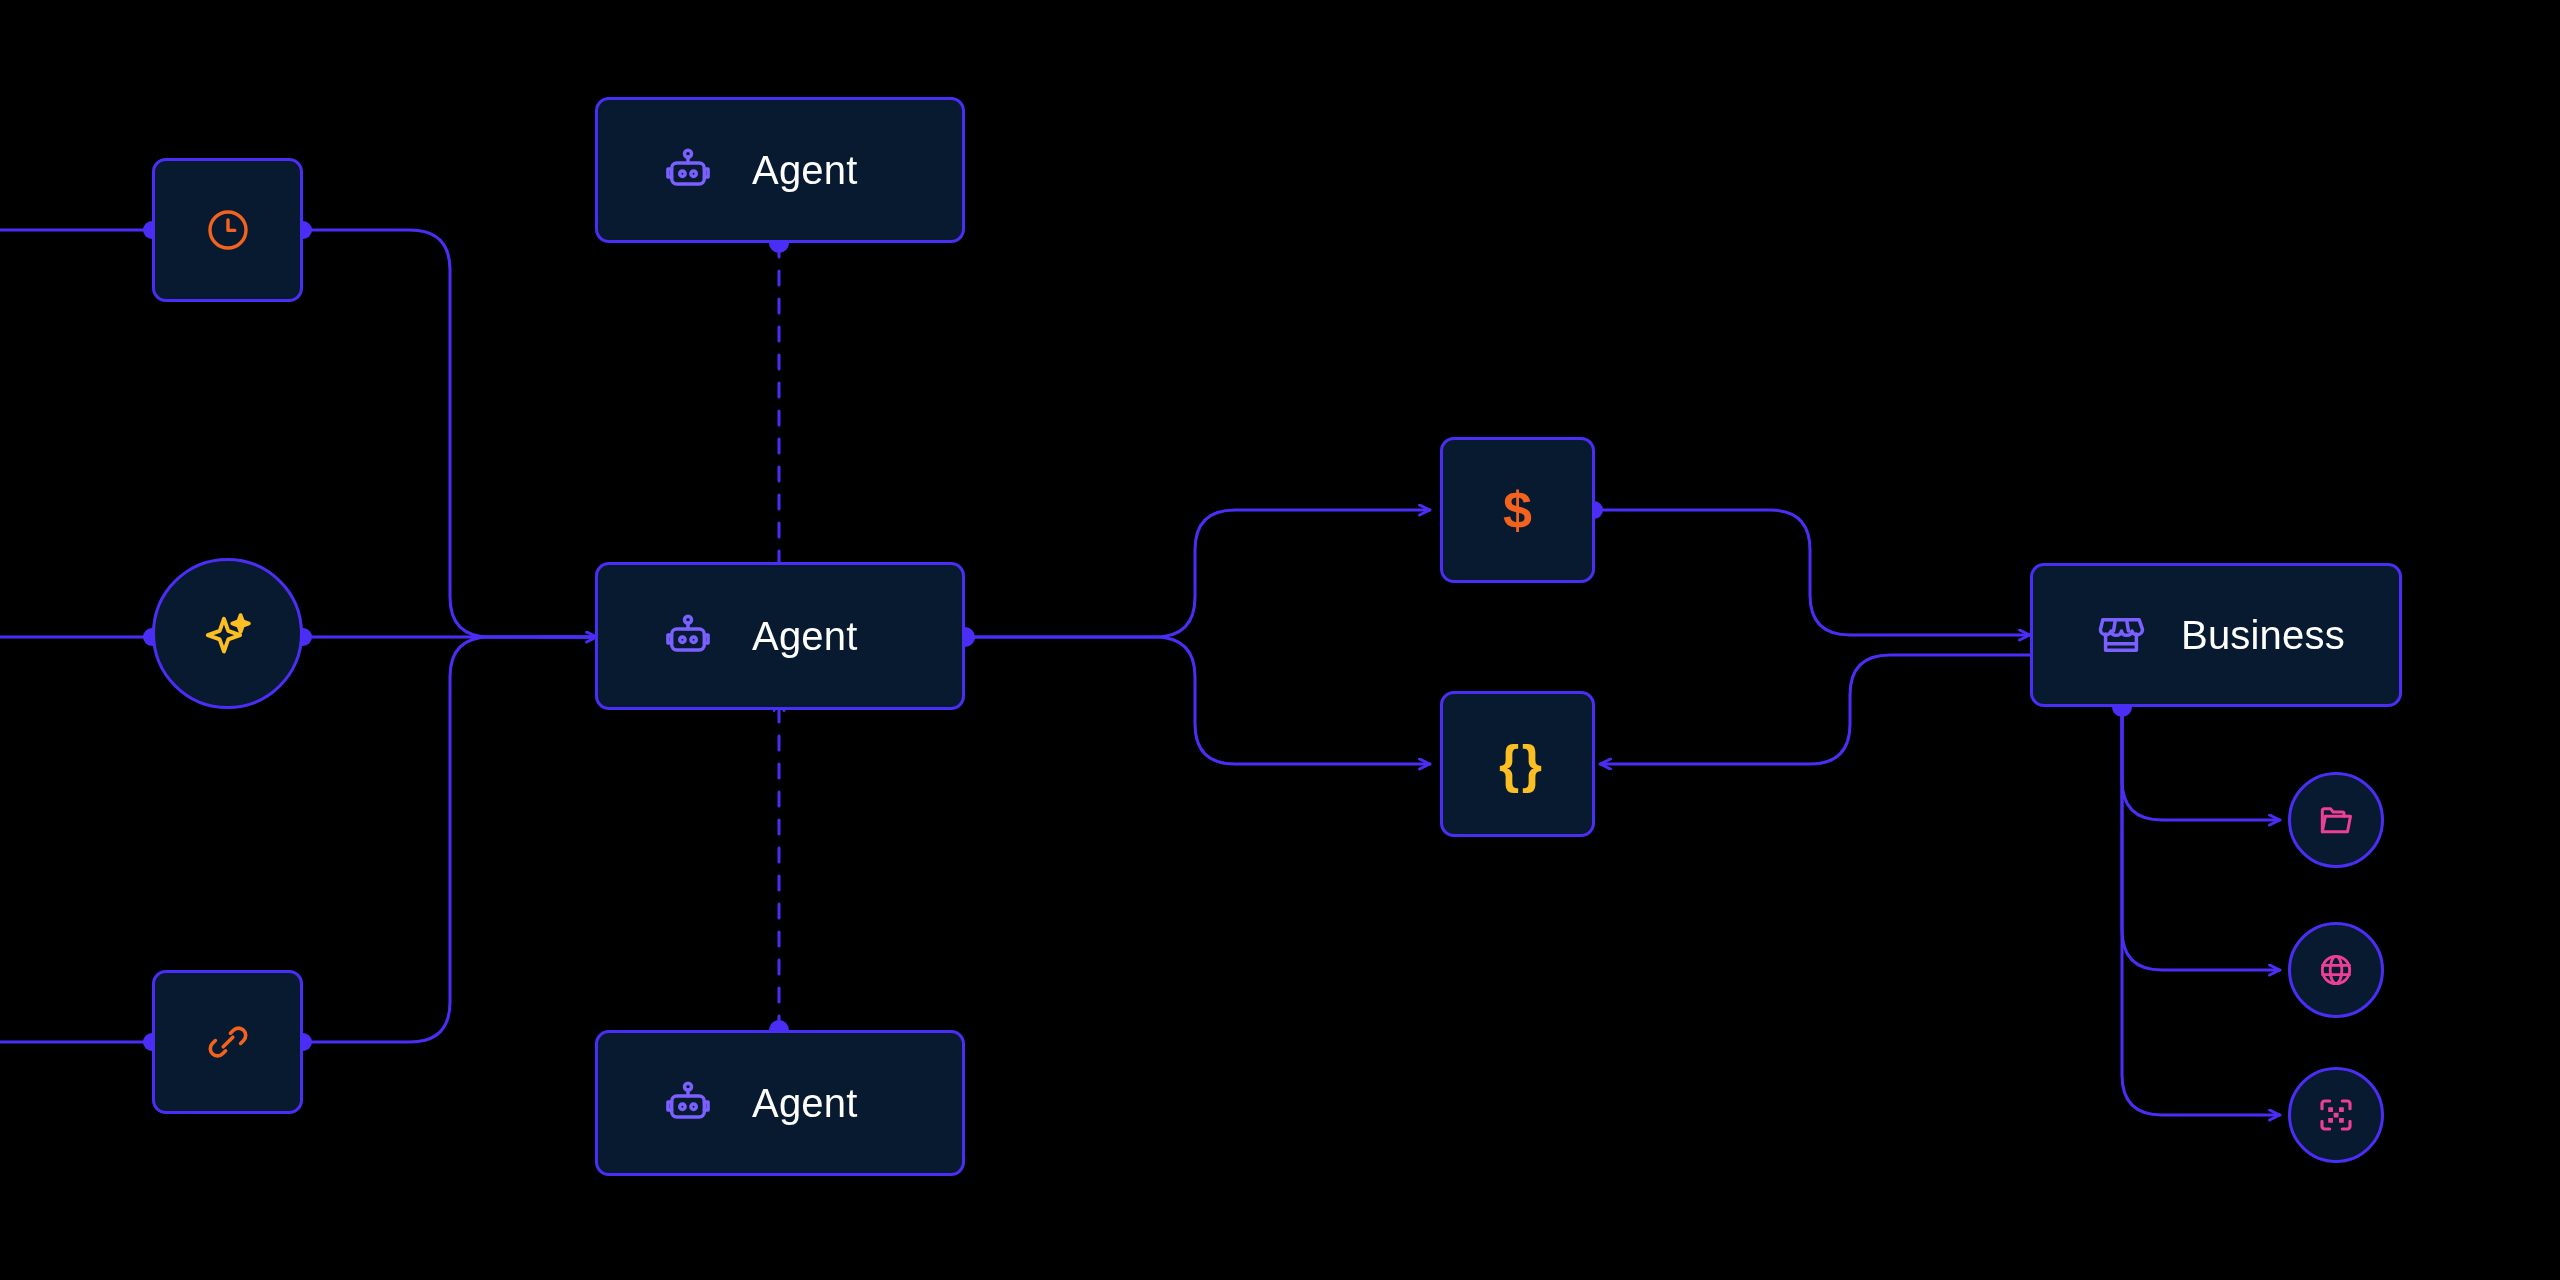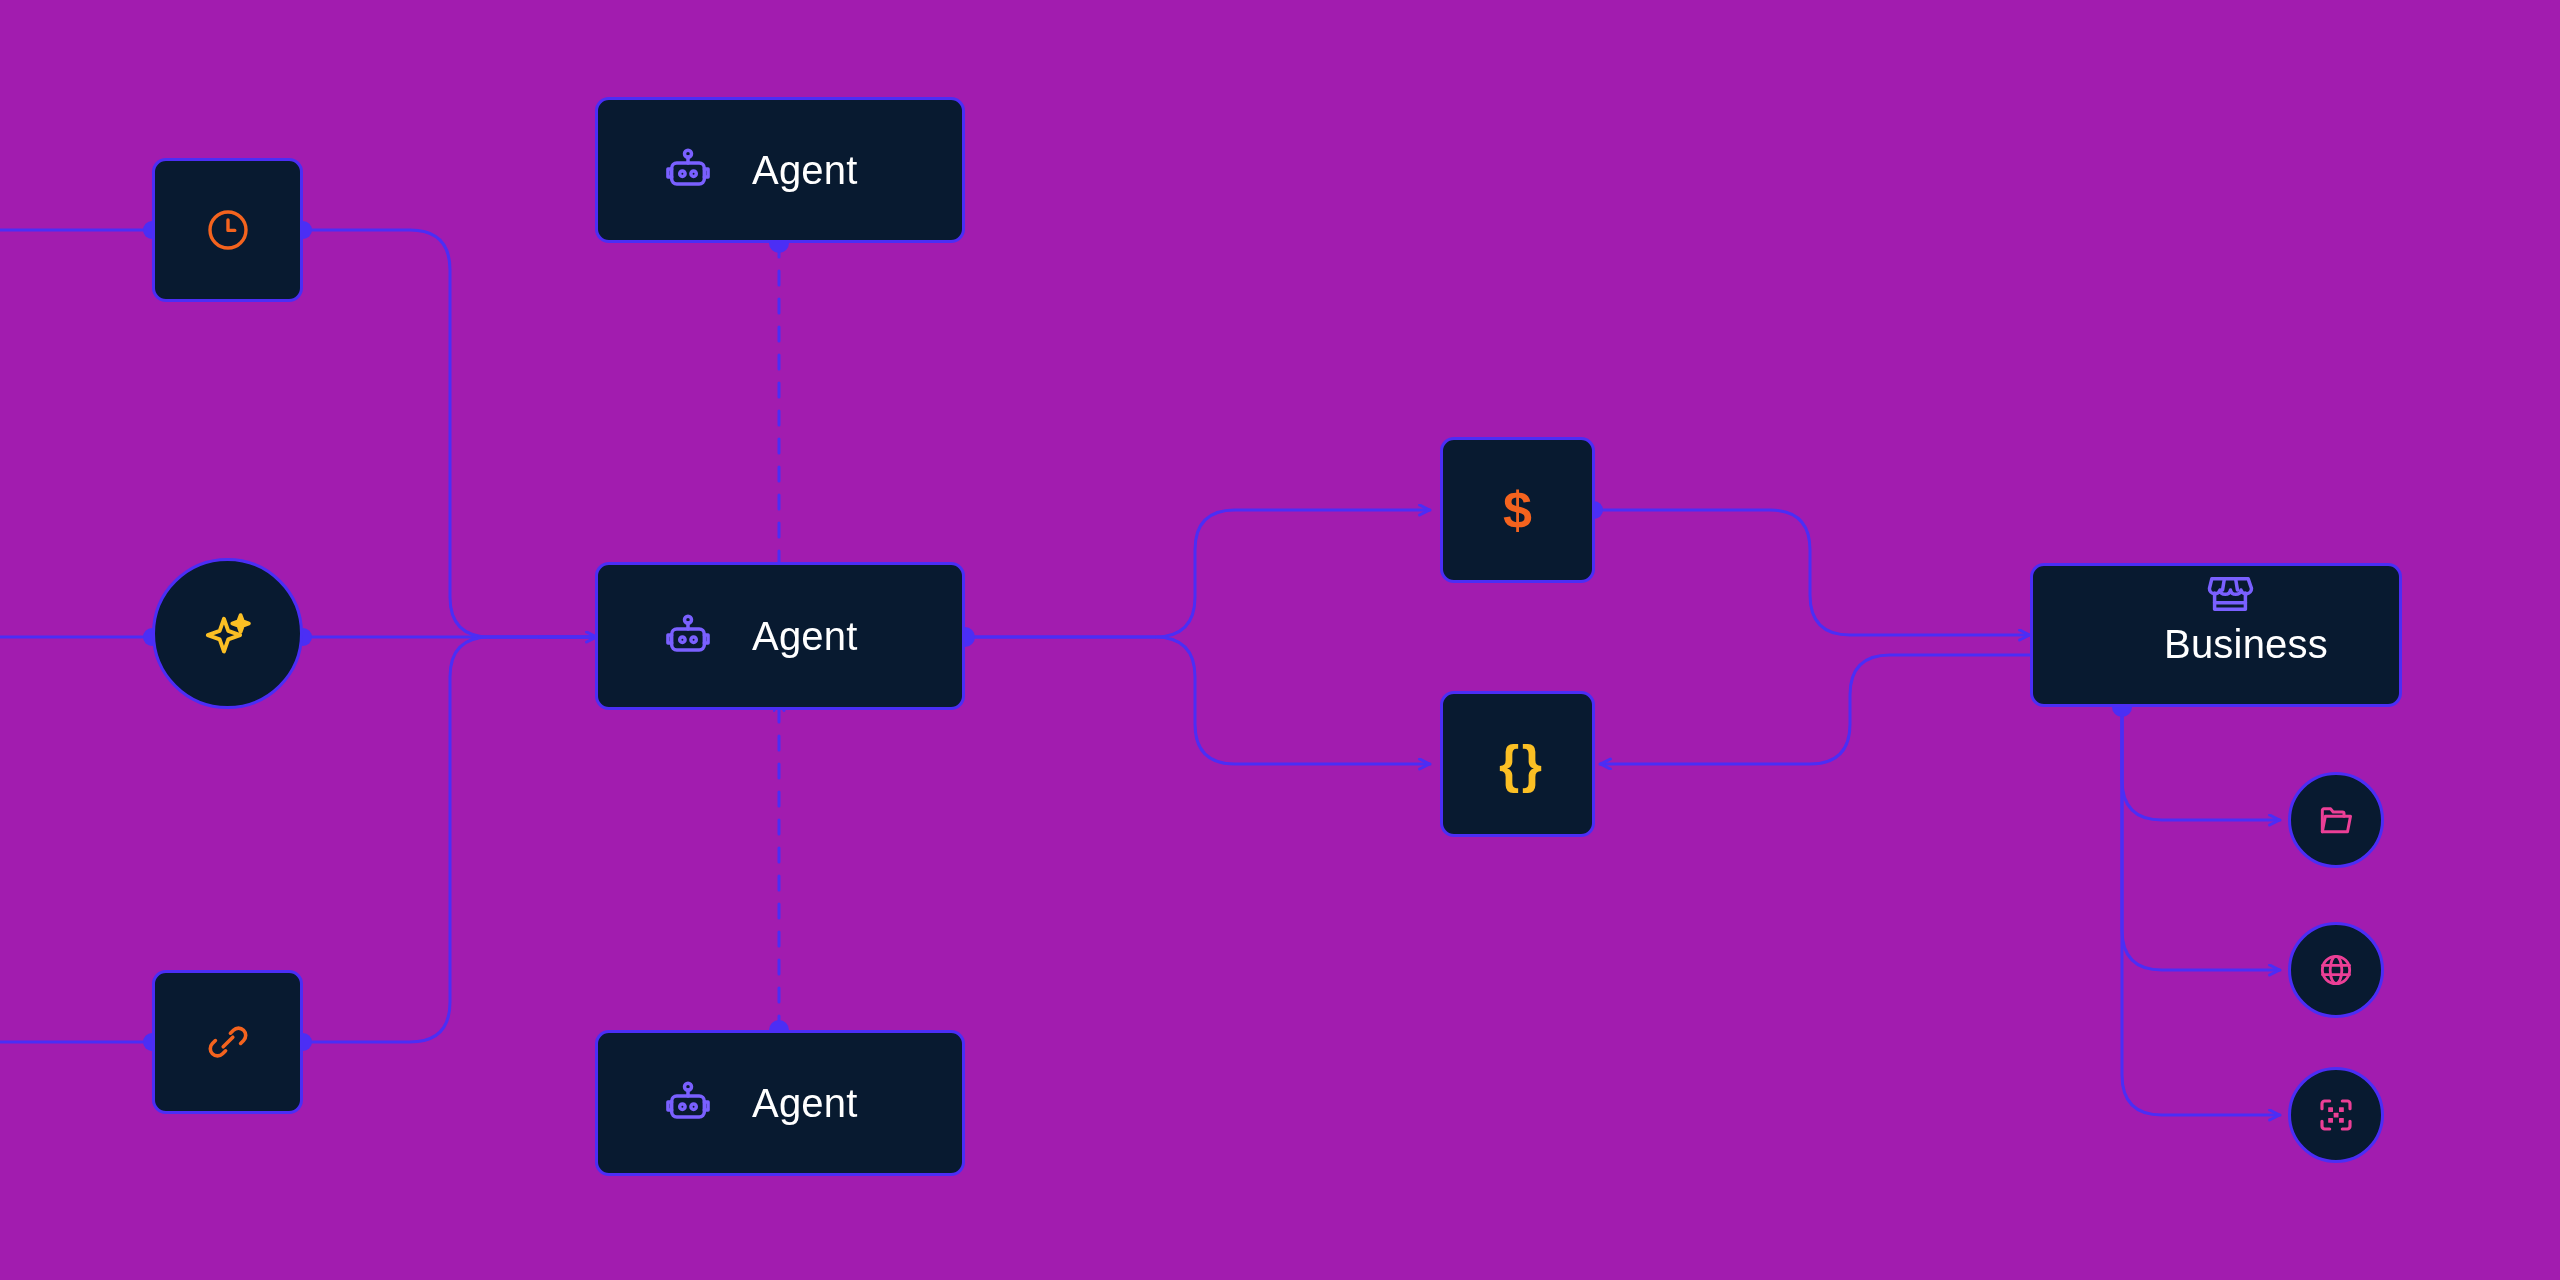--- a/index.html
+++ b/index.html
@@ -1,20 +1,20 @@
 <!DOCTYPE html>
 <html><head>
 <meta charset="utf-8">
 <style>
   html,body{margin:0;padding:0;background:#081a30;}
   body{
     font-family:"Liberation Sans", sans-serif;
     width:2560px;height:1280px;overflow:hidden;
   }
-  #canvas{position:relative;width:2560px;height:1280px;background:#a21caf;}
+  #canvas{position:relative;width:2560px;height:1280px;background:#000000;}
   #wires{position:absolute;left:0;top:0;width:2560px;height:1280px;}
 
   .node{position:absolute;box-sizing:border-box;display:flex;align-items:center;}
   .rect{
     border:3px solid #4b2ef5;border-radius:14px;background:#081a30;
   }
   .circle{
     border:3px solid #4b2ef5;border-radius:50%;background:#081a30;
     justify-content:center;
   }
@@ -158,21 +158,21 @@
   </div>
 
   <div class="node rect" style="left:1440px;top:437px;width:155px;height:146px;justify-content:center;">
     <span class="glyph" style="color:#f4631e;font-weight:600;">$</span>
   </div>
 
   <div class="node rect" style="left:1440px;top:691px;width:155px;height:146px;justify-content:center;">
     <span class="glyph" style="color:#fbbf24;font-weight:600;letter-spacing:-6px;">{ }</span>
   </div>
 
-  <div class="node rect" style="left:2030px;top:563px;width:372px;height:144px;padding-left:60px;flex-direction:column;">
+  <div class="node rect" style="left:2030px;top:563px;width:372px;height:144px;padding-left:60px;">
     <span class="icon" style="margin-right:32px;">
       <svg width="56" height="56" viewBox="0 0 24 24" fill="none" stroke="#7a60ff" stroke-width="1.5" stroke-linecap="round" stroke-linejoin="round">
         <path d="M4.2 5.5h15.6l1.4 4.1a2.3 2.3 0 0 1-4.5.7 2.3 2.3 0 0 1-4.5 0 2.3 2.3 0 0 1-4.5 0 2.3 2.3 0 0 1-4.5-.7Z"></path>
         <path d="M5.4 11.6v6.9h13.2v-6.9"></path>
         <path d="M5.4 15.7h13.2"></path>
         <path d="M9.6 5.5 8.8 10.3"></path>
           <path d="M14.4 5.5l.8 4.8"></path>
       </svg>
     </span>
     <span class="label">Business</span>

